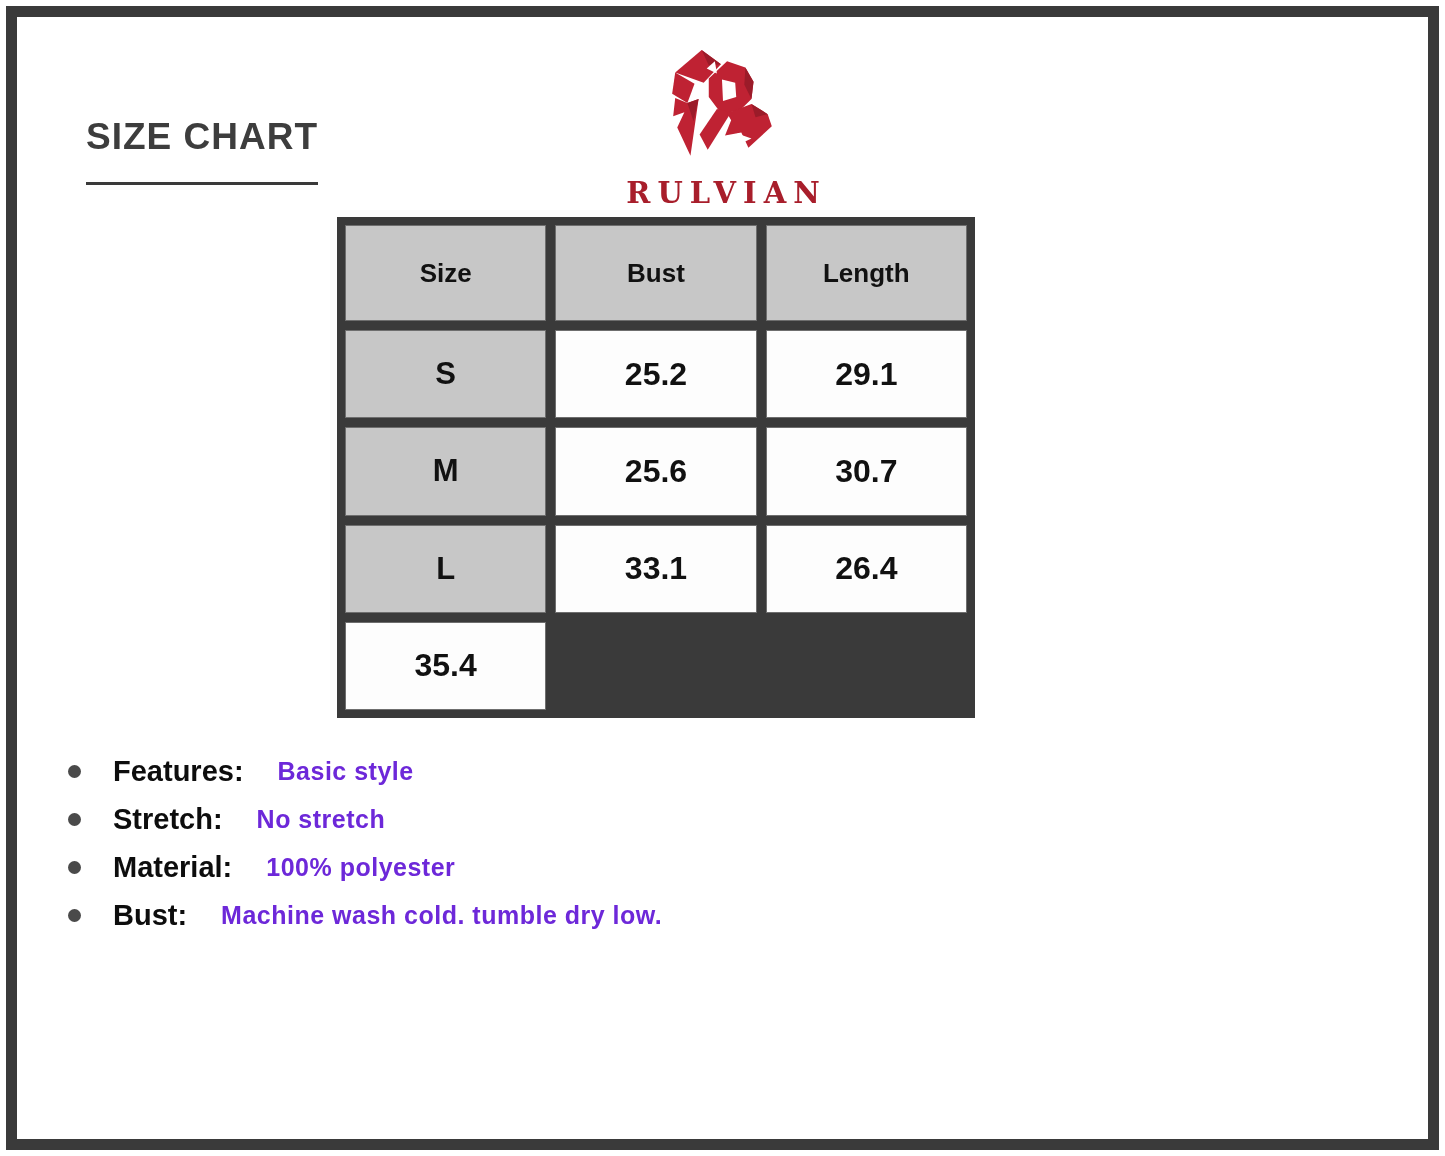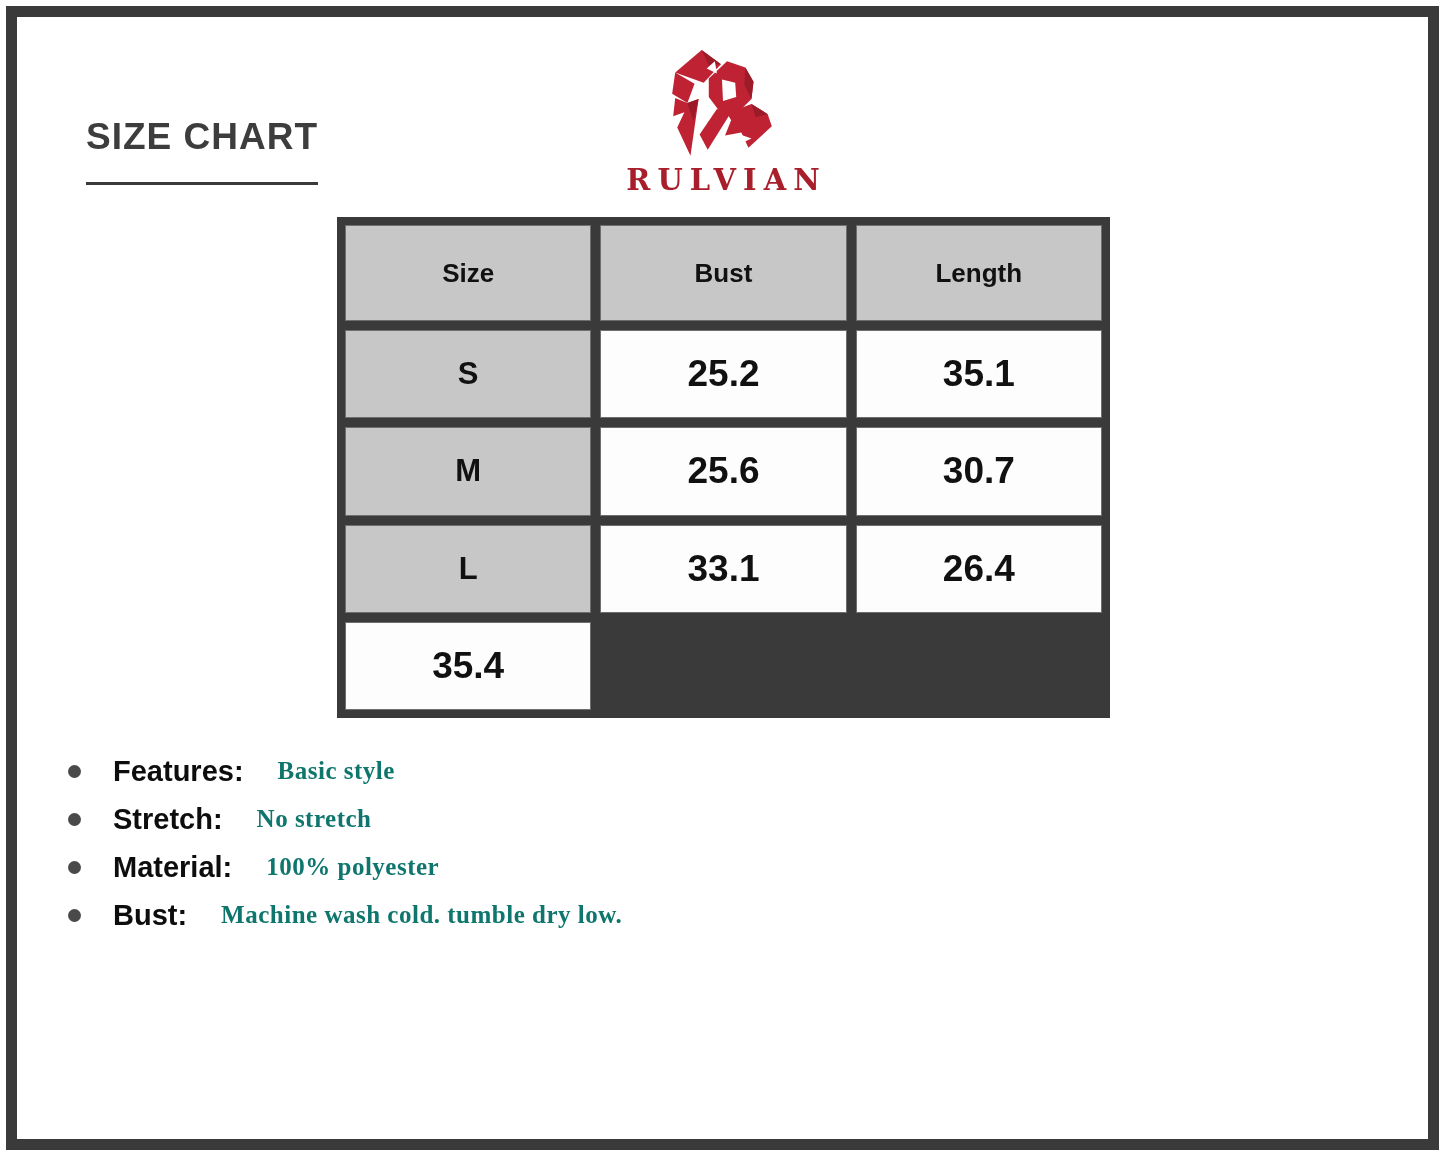--- a/index.html
+++ b/index.html
@@ -16,46 +16,46 @@
   .page-title{
     font-size:37px;font-weight:bold;color:#3d3d3d;letter-spacing:1px;line-height:42px;
   }
   .title-underline{
     margin-top:24px;width:232px;height:3px;background:#3a3a3a;
   }
   
   .logo{position:absolute;left:563px;top:48px;width:320px;text-align:center;}
   .logo svg{display:block;margin:0 auto;}
   .wordmark{
-    margin-top:3px;font-family:"DejaVu Serif", serif;font-weight:bold;
+    margin-top:16px;font-family:"DejaVu Serif", serif;font-weight:bold;
     font-size:29px;letter-spacing:7px;text-indent:7px;color:#a81e2b;
   }
   
   .chart{
-    position:absolute;left:337px;top:217px;width:773px;height:501px;
+    position:absolute;left:337px;top:217px;width:638px;height:501px;
     background:#3a3a3a;box-sizing:border-box;padding:8px;
     display:grid;grid-template-columns:repeat(3,1fr);
     grid-template-rows:96px repeat(4,1fr);gap:9px;
   }
   .cell{
     display:flex;align-items:center;justify-content:center;
     border:1px solid #6e6e6e;box-sizing:border-box;
   }
   .cell.head{background:#c7c7c7;font-size:26px;font-weight:bold;}
   .cell.size{background:#c7c7c7;font-size:31px;font-weight:bold;}
-  .cell.val{background:#fdfdfd;font-size:37px;font-weight:bold;}
+  .cell.val{background:#fdfdfd;font-size:32px;font-weight:bold;}
   
   .details{position:absolute;left:68px;top:754px;}
   .detail-row{display:flex;align-items:center;height:34px;margin-bottom:14px;gap:18px;}
   .bullet{
     width:13px;height:13px;border-radius:50%;background:#4a4a4a;
     margin-right:14px;flex:0 0 auto;
   }
   .detail-label{font-size:29px;font-weight:bold;color:#0d0d0d;}
-  .detail-value{font-size:25px;font-weight:bold;color:#0f766e;margin-left:16px;letter-spacing:.5px;font-family:Liberation Serif, serif;}
+  .detail-value{font-size:25px;font-weight:bold;color:#6d28d9;margin-left:16px;letter-spacing:.5px;}
 </style>
 </head>
 <body>
 
 <div class="frame"></div>
 
 <div class="title-block">
   <div class="page-title">SIZE CHART</div>
   <div class="title-underline"></div>
 </div>
@@ -86,21 +86,21 @@
   <div class="wordmark">RULVIAN</div>
 </div>
 
 <div class="chart">
   <div class="cell head">Size</div>
   <div class="cell head">Bust</div>
   <div class="cell head">Length</div>
 
   <div class="cell size">S</div>
   <div class="cell val">25.2</div>
-  <div class="cell val">35.1</div>
+  <div class="cell val">29.1</div>
 
   <div class="cell size">M</div>
   <div class="cell val">25.6</div>
   <div class="cell val">30.7</div>
 
   <div class="cell size">L</div>
   <div class="cell val">33.1</div>
 
   <div class="cell val">26.4</div>
   <div class="cell val">35.4</div>

